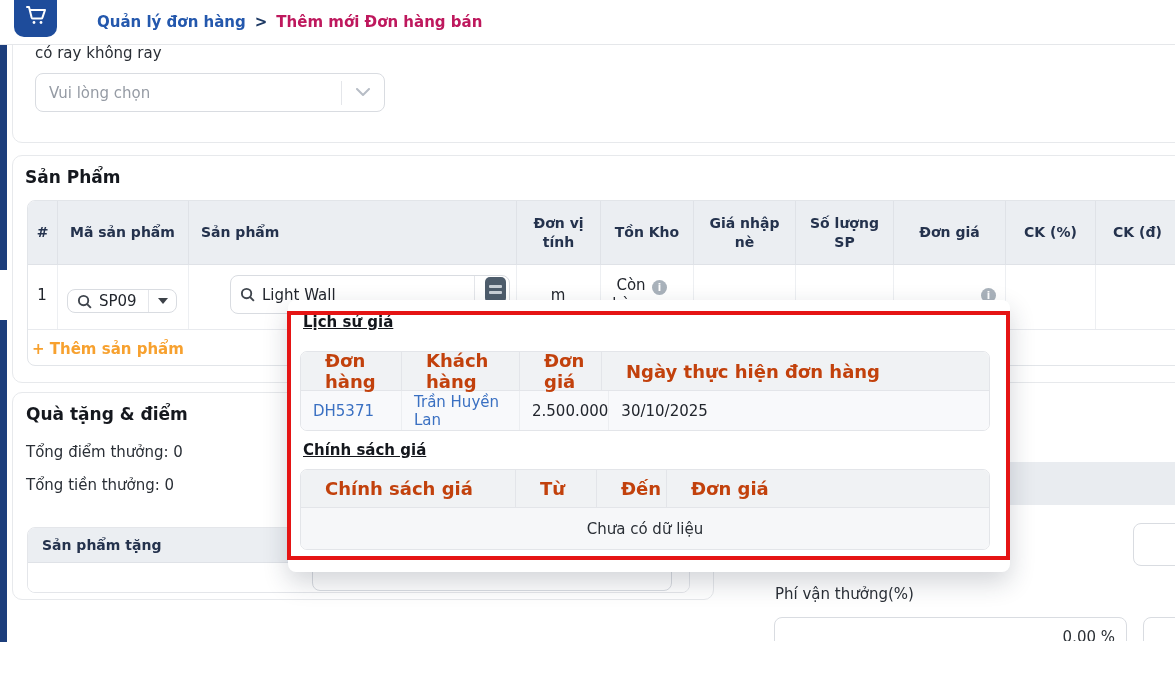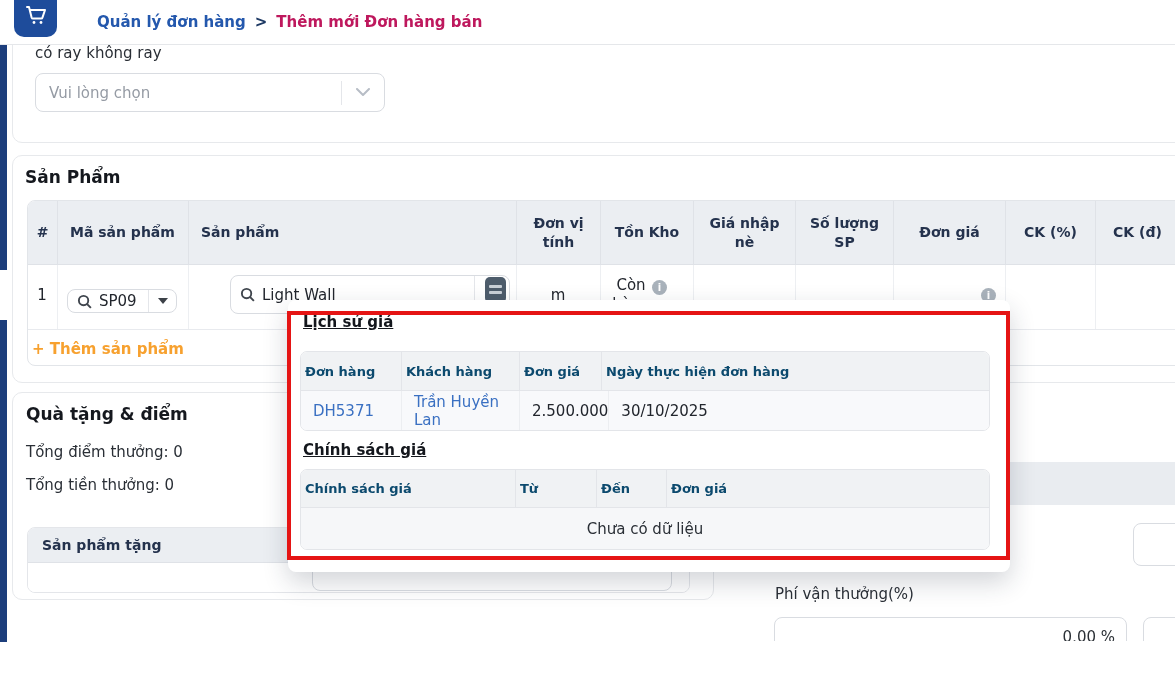--- a/index.html
+++ b/index.html
@@ -57,22 +57,22 @@
   .docicon:before{top:8px;} .docicon:after{top:14px;}
   .cellval{position:absolute;display:flex;align-items:center;justify-content:center;
            font-size:15px;z-index:3;}
   
   .popup{position:absolute;left:288px;top:300px;width:722px;height:272px;background:#fff;
          border-radius:8px;box-shadow:0 10px 26px rgba(30,40,60,.20);z-index:30;}
   .ptitle{position:absolute;left:15px;font-size:15px;font-weight:bold;color:#14171d;text-decoration:underline;}
   .ptab{position:absolute;left:12px;width:690px;border:1px solid #e3e5e9;border-radius:7px;
         overflow:hidden;box-sizing:border-box;}
   .ptab .hr{display:flex;background:#f0f2f4;border-bottom:1px solid #e3e5e9;}
-  .ptab .hr .c{display:flex;align-items:center;font-weight:bold;font-size:13px;color:#0c4a6e;
-               padding-left:4px;border-right:1px solid #e3e5e9;box-sizing:border-box;}
+  .ptab .hr .c{display:flex;align-items:center;font-weight:bold;font-size:18px;color:#c2410c;
+               padding-left:24px;border-right:1px solid #e3e5e9;box-sizing:border-box;}
   .ptab .dr{display:flex;background:#f8f9fb;}
   .ptab .dr .c{display:flex;align-items:center;font-size:15px;padding-left:12px;
                border-right:1px solid #eceef1;box-sizing:border-box;}
   .link{color:#3a70c2;}
   .emptyrow{display:flex;align-items:center;justify-content:center;background:#f6f7f9;
             font-size:15px;color:#2a2f36;}
   .redbox{position:absolute;left:287px;top:311px;width:723px;height:249px;
           border:4px solid #e51414;z-index:40;pointer-events:none;box-sizing:border-box;}
   
   .gtable{position:absolute;left:27px;top:527px;width:663px;border:1px solid #e4e6ea;

